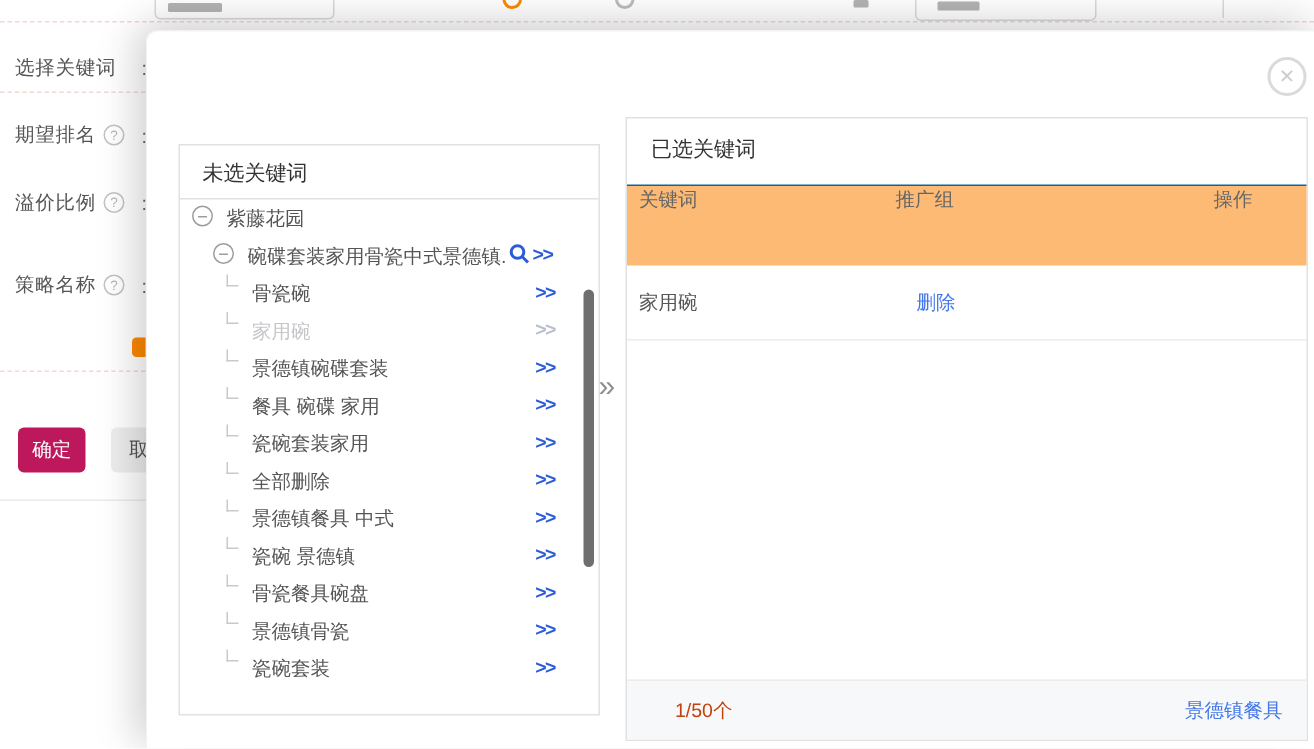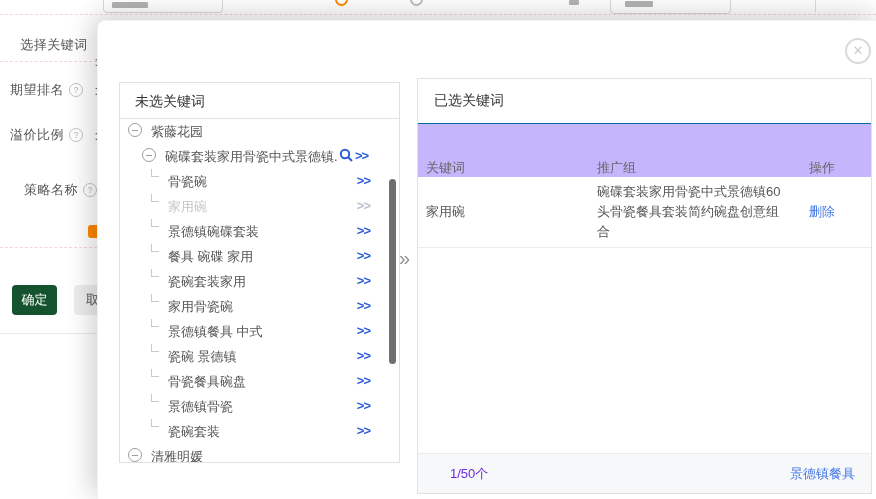--- a/index.html
+++ b/index.html
@@ -22,42 +22,42 @@
   .form-row .lbl { letter-spacing:.5px; }
   .help-icon {
     width:14px; height:14px; border-radius:50%;
     border:1px solid #c3c3c3; color:#b5b5b5;
     font-size:9px; line-height:12px; text-align:center;
     margin-left:5px; flex:none; background:#fff;
   }
   .colon { margin-left:auto; color:#666; }
   .btn { display:flex; align-items:center; justify-content:center;
          border-radius:4px; cursor:pointer; font-size:13px; }
-  .btn-primary { background:#14532d; color:#fff; }
+  .btn-primary { background:#be185d; color:#fff; }
   .btn-plain { background:#ededed; color:#555; }
   .orange-sliver { background:#ff8800; border-radius:3px 0 0 3px; }
 
   
   .modal {
     position:absolute; left:97px; top:20px; right:0; bottom:0;
     background:#fff; z-index:10;
     border-top-left-radius:8px;
     border-left:1px solid #f2f2f2; border-top:1px solid #f2f2f2;
     box-shadow:-10px 0 26px rgba(0,0,0,.10), 0 -10px 26px rgba(0,0,0,.10);
   }
   .close-btn {
     position:absolute; top:17px; right:5px; width:26px; height:26px;
     border:2px solid #dadada; border-radius:50%;
     color:#ccc; font-size:13px; line-height:22px; text-align:center; cursor:pointer;
     background:#fff;
   }
 
   
   .tree-panel {
-    position:absolute; left:21px; top:61px; width:281px; height:381px;
+    position:absolute; left:21px; top:75px; width:281px; height:381px;
     border:1px solid #e1e1e1; background:#fff; overflow:hidden;
   }
   .panel-title {
     height:36px; line-height:36px; padding-left:15px;
     font-size:14px; color:#333; border-bottom:1px solid #e1e1e1;
   }
   .tree { padding-top:4px; }
   .tree-row { height:25px; display:flex; color:#555; }
   .tree-row.lv1 { padding-left:8px; }
   .tree-row.lv2 { padding-left:22px; }
@@ -94,74 +94,74 @@
 
   
   .sel-panel {
     position:absolute; left:319px; top:57px; width:455px; height:416px;
     border:1px solid #e1e1e1; background:#fff; display:flex; flex-direction:column;
   }
   .sel-title {
     height:45px; line-height:45px; padding-left:16px; font-size:14px; color:#333;
     border-bottom:1px solid #0369a1; flex:none;font-family:Liberation Mono, monospace;
   }
-  .sel-thead { display:flex; align-items:flex-end; height:53px; background:#c4b5fd;
+  .sel-thead { display:flex; align-items:flex-start; height:53px; background:#fdba74;
     color:#666; flex:none; }
   .col-kw { width:179px; padding-left:8px; flex:none; }
   .col-grp { flex:1; padding-right:12px; }
   .col-op { width:76px; padding-left:14px; flex:none; }
   .sel-row { display:flex; align-items:center; min-height:50px;
     border-bottom:1px solid #ececec; flex:none; color:#555; }
   .sel-row .col-grp { line-height:20px; padding-top:5px; padding-bottom:5px; }
   .link { color:#4477e8; cursor:pointer; }
   .sel-spacer { flex:1; }
   .sel-footer {
     flex:none; height:40px; background:#f7f8fa; border-top:1px solid #ececec;
     display:flex; align-items:center; padding-left:32px; padding-right:16px;
   }
-  .sel-count { color:#6d28d9; }
+  .sel-count { color:#c2410c; }
   .sel-footer .link { margin-left:auto; }
 </style>
 </head>
 <body>
 
 <div class="bg-layer">
 
   <div class="abs input-frag" style="left:103px; top:-10px; width:120px; height:23px;">
     <div class="abs txt-smudge" style="left:8px; top:11px; width:36px; height:6px;"></div>
   </div>
   <div class="abs circ-frag" style="left:335px; top:-7px; width:13px; height:13px; border:2px solid #ff8800;"></div>
   <div class="abs circ-frag" style="left:410px; top:-7px; width:13px; height:13px; border:2px solid #bdbdbd;"></div>
   <div class="abs txt-smudge" style="left:569px; top:0; width:10px; height:5px;"></div>
   <div class="abs input-frag" style="left:610px; top:-9px; width:121px; height:23px;">
     <div class="abs txt-smudge" style="left:14px; top:9px; width:28px; height:6px;"></div>
   </div>
   <div class="abs" style="left:815px; top:0; width:1px; height:12px; background:#dcdcdc;"></div>
 
   <div class="abs dashed-line" style="left:0; top:14px; width:876px;"></div>
 
-  <div class="abs form-row" style="left:10px; top:36px; width:88px;flex-direction:column;">
+  <div class="abs form-row" style="left:10px; top:36px; width:88px;">
     <span class="lbl">选择关键词</span>
     <span class="colon">:</span>
   </div>
   <div class="abs dashed-line" style="left:0; top:61px; width:97px;"></div>
 
   <div class="abs form-row" style="left:10px; top:81px; width:88px;align-items:center;">
     <span class="lbl">期望排名</span>
     <span class="help-icon">?</span>
     <span class="colon">:</span>
   </div>
 
   <div class="abs form-row" style="left:10px; top:126px; width:88px;">
     <span class="lbl">溢价比例</span>
     <span class="help-icon">?</span>
     <span class="colon">:</span>
   </div>
 
-  <div class="abs form-row" style="left:24px; top:181px; width:88px;">
+  <div class="abs form-row" style="left:10px; top:181px; width:88px;">
     <span class="lbl">策略名称</span>
     <span class="help-icon">?</span>
     <span class="colon">:</span>
   </div>
 
   <div class="abs orange-sliver" style="left:88px; top:225px; width:9px; height:13px;"></div>
   <div class="abs dashed-line" style="left:0; top:247px; width:97px;"></div>
 
   <div class="abs btn btn-primary" style="left:12px; top:285px; width:45px; height:30px;">确定</div>
   <div class="abs btn btn-plain" style="left:74px; top:285px; width:50px; height:30px;">取消</div>
@@ -220,21 +220,21 @@
       </div>
 
       <div class="tree-row lv3">
         <span class="l-connector"></span>
         <span class="t-label">瓷碗套装家用</span>
         <span class="arrow-add">&gt;&gt;</span>
       </div>
 
       <div class="tree-row lv3">
         <span class="l-connector"></span>
-        <span class="t-label">家用骨瓷碗</span>
+        <span class="t-label">全部删除</span>
         <span class="arrow-add">&gt;&gt;</span>
       </div>
 
       <div class="tree-row lv3">
         <span class="l-connector"></span>
         <span class="t-label">景德镇餐具 中式</span>
         <span class="arrow-add">&gt;&gt;</span>
       </div>
 
       <div class="tree-row lv3">
@@ -254,43 +254,38 @@
         <span class="t-label">景德镇骨瓷</span>
         <span class="arrow-add">&gt;&gt;</span>
       </div>
 
       <div class="tree-row lv3">
         <span class="l-connector"></span>
         <span class="t-label">瓷碗套装</span>
         <span class="arrow-add">&gt;&gt;</span>
       </div>
 
-      <div class="tree-row lv1">
-        <span class="minus-icon"></span>
-        <span class="t-label">清雅明媛</span>
-      </div>
     </div>
 
     <div class="tree-scrollbar"></div>
   </div>
 
   <div class="transfer-arrow">»</div>
 
   <div class="sel-panel">
     <div class="sel-title">已选关键词</div>
 
     <div class="sel-thead">
       <div class="col-kw">关键词</div>
       <div class="col-grp">推广组</div>
       <div class="col-op">操作</div>
     </div>
 
     <div class="sel-row">
       <div class="col-kw">家用碗</div>
-      <div class="col-grp">碗碟套装家用骨瓷中式景德镇60头骨瓷餐具套装简约碗盘创意组合</div>
       <div class="col-op"><span class="link">删除</span></div>
     </div>
 
     <div class="sel-spacer"></div>
 
     <div class="sel-footer">
       <span class="sel-count">1/50个</span>
       <span class="link">景德镇餐具</span>
     </div>
   </div>

